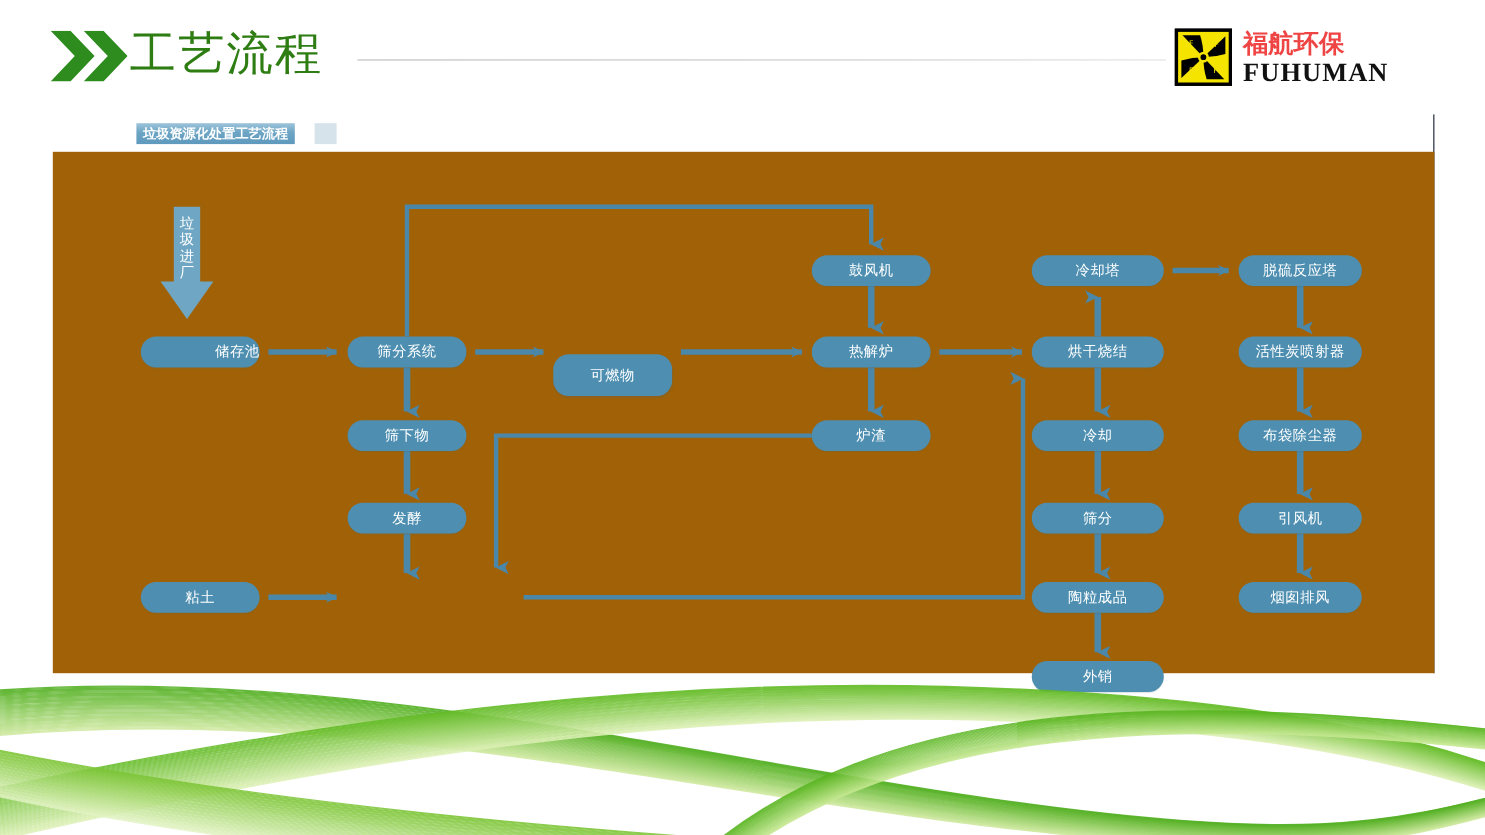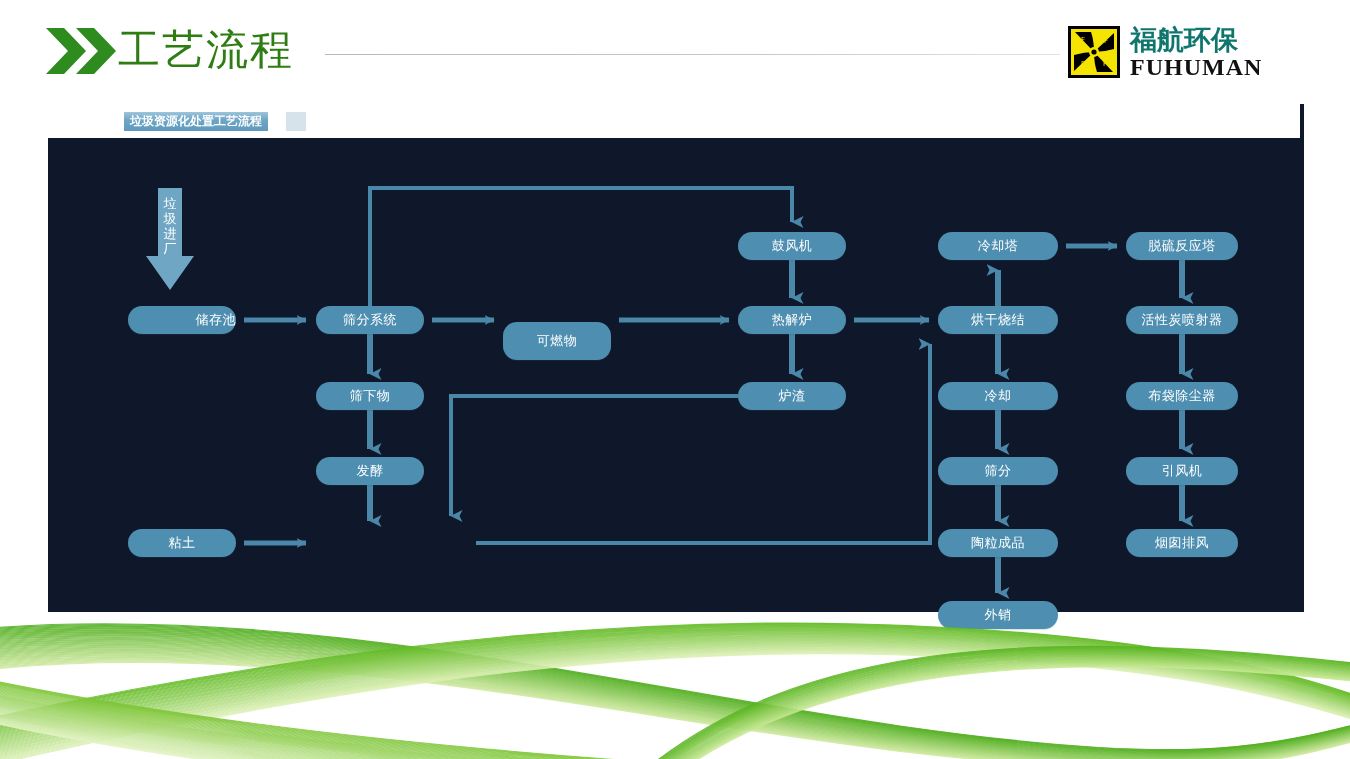--- a/index.html
+++ b/index.html
@@ -51,41 +51,41 @@
     position: absolute; left: 0; top: 0; width: 52px; height: 52px;
     background: #000; border: 3px solid #000;
   }
   #logo-mark .inner {
     position: absolute; left: 0; top: 0; right: 0; bottom: 0;
     background: #f5e400;
   }
   #logo-text-cn {
     position: absolute; left: 62px; top: -1px;
     font-family: "DejaVu Sans", sans-serif;
-    font-size: 27px; font-weight: bold; color: #0f766e;
+    font-size: 23px; font-weight: bold; color: #ef4444;
     letter-spacing: 0px; line-height: 30px; white-space: nowrap;
   }
   #logo-text-en {
     position: absolute; left: 62px; top: 28px;
     font-family: "Liberation Serif", "DejaVu Serif", serif;
     font-size: 24px; font-weight: bold; color: #111;
     letter-spacing: 1px; line-height: 26px; white-space: nowrap;
   }
 
   
   #panel {
     position: absolute; left: 48px; top: 104px;
     width: 1256px; height: 508px;
     background: #ffffff;
-    border-right: 4px solid #0f172a;
+    border-right: 1px solid #0f172a;
   }
   #panel-body {
     position: absolute; left: 0; top: 34px;
     width: 1256px; height: 474px;
-    background: #0f172a;
+    background: #a16207;
   }
   #panel-caption {
     position: absolute; left: 76px; top: 8px;
     height: 19px;
     padding: 1px 6px 2px 6px;
     background: linear-gradient(to bottom, #9dc4da 0%, #6ca4c4 45%, #5e9abd 100%);
     color: #ffffff;
     font-family: "DejaVu Sans", sans-serif;
     font-size: 12px; font-weight: bold;
     line-height: 17px;

